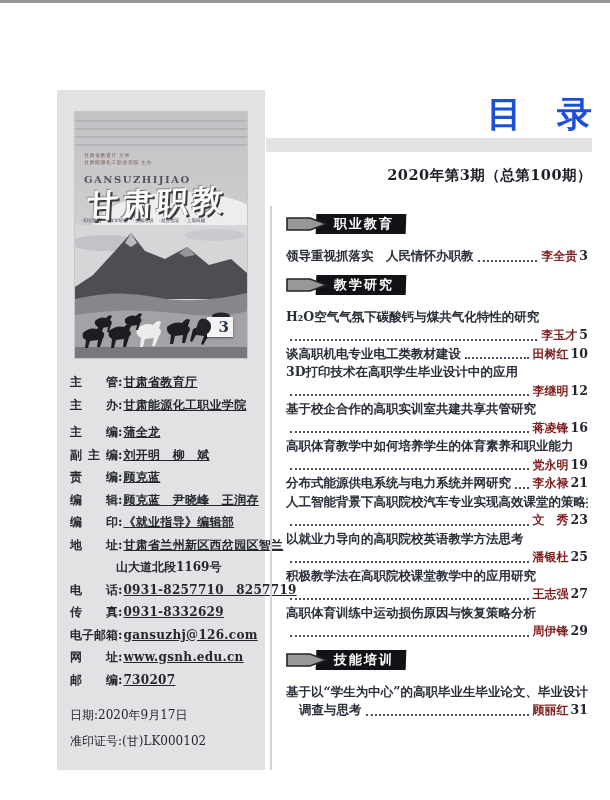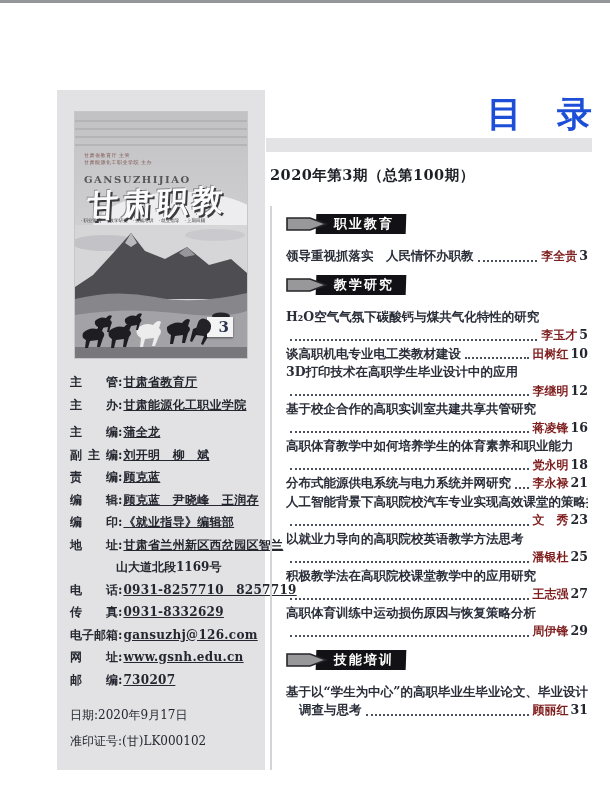--- a/index.html
+++ b/index.html
@@ -40,21 +40,21 @@
   .pub-label{display:inline-flex;width:48px;justify-content:space-between;flex:0 0 48px;}
   .pub-colon{margin:0 1px 0 0;}
   .pub-value{letter-spacing:.3px;text-decoration:underline;}
   .pub-cont{padding-left:46px;}
   .pub-footer{position:absolute;left:13px;top:612px;font-size:12px;font-weight:400;line-height:26px;color:#24272f;}
 
   
   .title-band{position:absolute;left:266px;top:138px;width:326px;height:14px;background:#e3e3e5;}
   .toc-title{position:absolute;left:270px;top:91px;width:322px;margin:0;text-align:right;
       font-size:35px;font-weight:bold;color:#1d4ed8;z-index:2;}
-  .issue-line{position:absolute;left:270px;top:166px;width:322px;text-align:left;
+  .issue-line{position:absolute;left:270px;top:166px;width:322px;text-align:right;
       font-size:14.5px;font-weight:bold;color:#1d1f26;letter-spacing:.5px;}
   .toc-body{position:absolute;left:270px;top:206px;width:322px;height:564px;
       border-left:2px solid #d4d4d7;padding:8px 4px 0 14px;box-sizing:border-box;}
 
   .section-badge{display:flex;align-items:center;height:20px;margin:9px 0 13px;}
   .section-badge:first-child{margin-top:0;}
   .badge-arrow{flex:0 0 auto;z-index:2;}
   .badge-box{margin-left:-12px;background:#121216;color:#fff;font-size:13px;font-weight:bold;
       height:20px;line-height:20px;padding:0 12px 0 18px;letter-spacing:2px;transform:skewX(-2deg);}
 
@@ -305,21 +305,21 @@
             <span class="a-page">16</span>
           </div>
         </div>
         <div class="article">
           <div class="a-line">
             <span class="a-title">高职体育教学中如何培养学生的体育素养和职业能力</span>
           </div>
           <div class="a-line">
             <span class="dots"></span>
             <span class="a-author">党永明</span>
-            <span class="a-page">18</span>
+            <span class="a-page">19</span>
           </div>
         </div>
         <div class="article">
           <div class="a-line">
             <span class="a-title">分布式能源供电系统与电力系统并网研究</span>
             <span class="dots"></span>
             <span class="a-author">李永禄</span>
             <span class="a-page">21</span>
           </div>
         </div>

